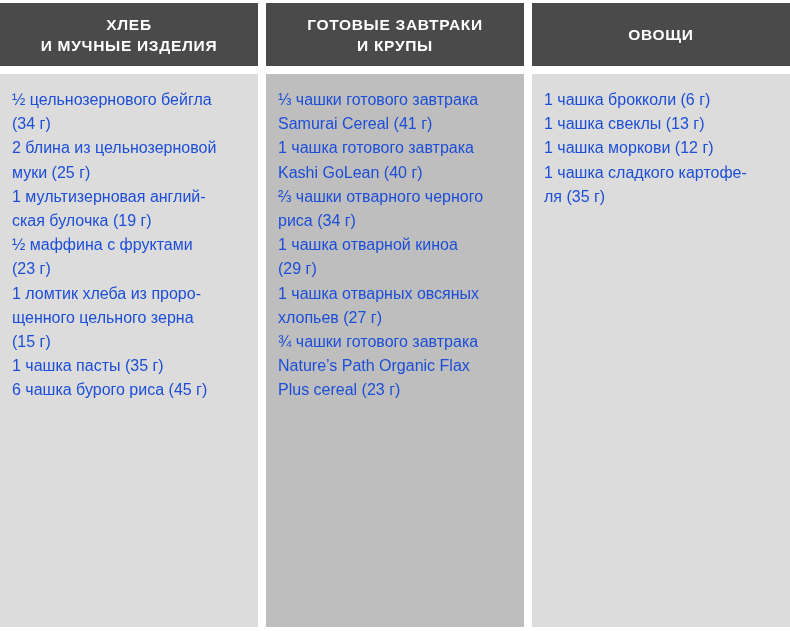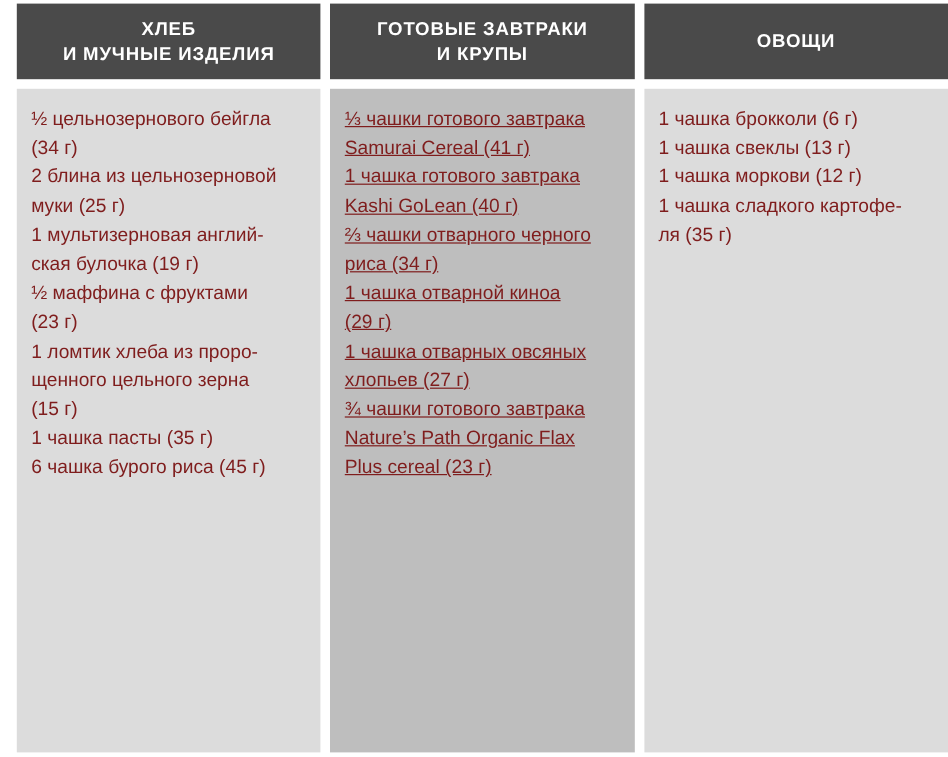--- a/index.html
+++ b/index.html
@@ -15,21 +15,21 @@
   }
 
   .table {
     position: relative;
     width: 790px;
     height: 631px;
     box-sizing: border-box;
     display: flex;
     flex-direction: row;
     align-items: stretch;
-    padding: 3px 0 4px 14px;
+    padding: 3px 0 4px 0;
     gap: 8px;
   }
 
   .column {
     flex: 1 1 0;
     display: flex;
     flex-direction: column;
     min-width: 0;
   }
 
@@ -53,28 +53,27 @@
     display: block;
     white-space: pre-line;
   }
 
   .col-body {
     flex: 1 1 auto;
     background: #dcdcdc;
     margin-top: 8px;
     padding: 14px 12px 10px 12px;
     box-sizing: border-box;
-    color: #7f1d1d;
+    color: #1d4ed8;
     font-size: 16px;
     line-height: 24.2px;
   }
 
   .col-body.shaded {
     background: #bebebe;
-    text-decoration: underline;
   }
 
   .item {
     white-space: pre-line;
     margin: 0;
     hyphens: manual;
   }
 </style>
 </head>
 <body>

